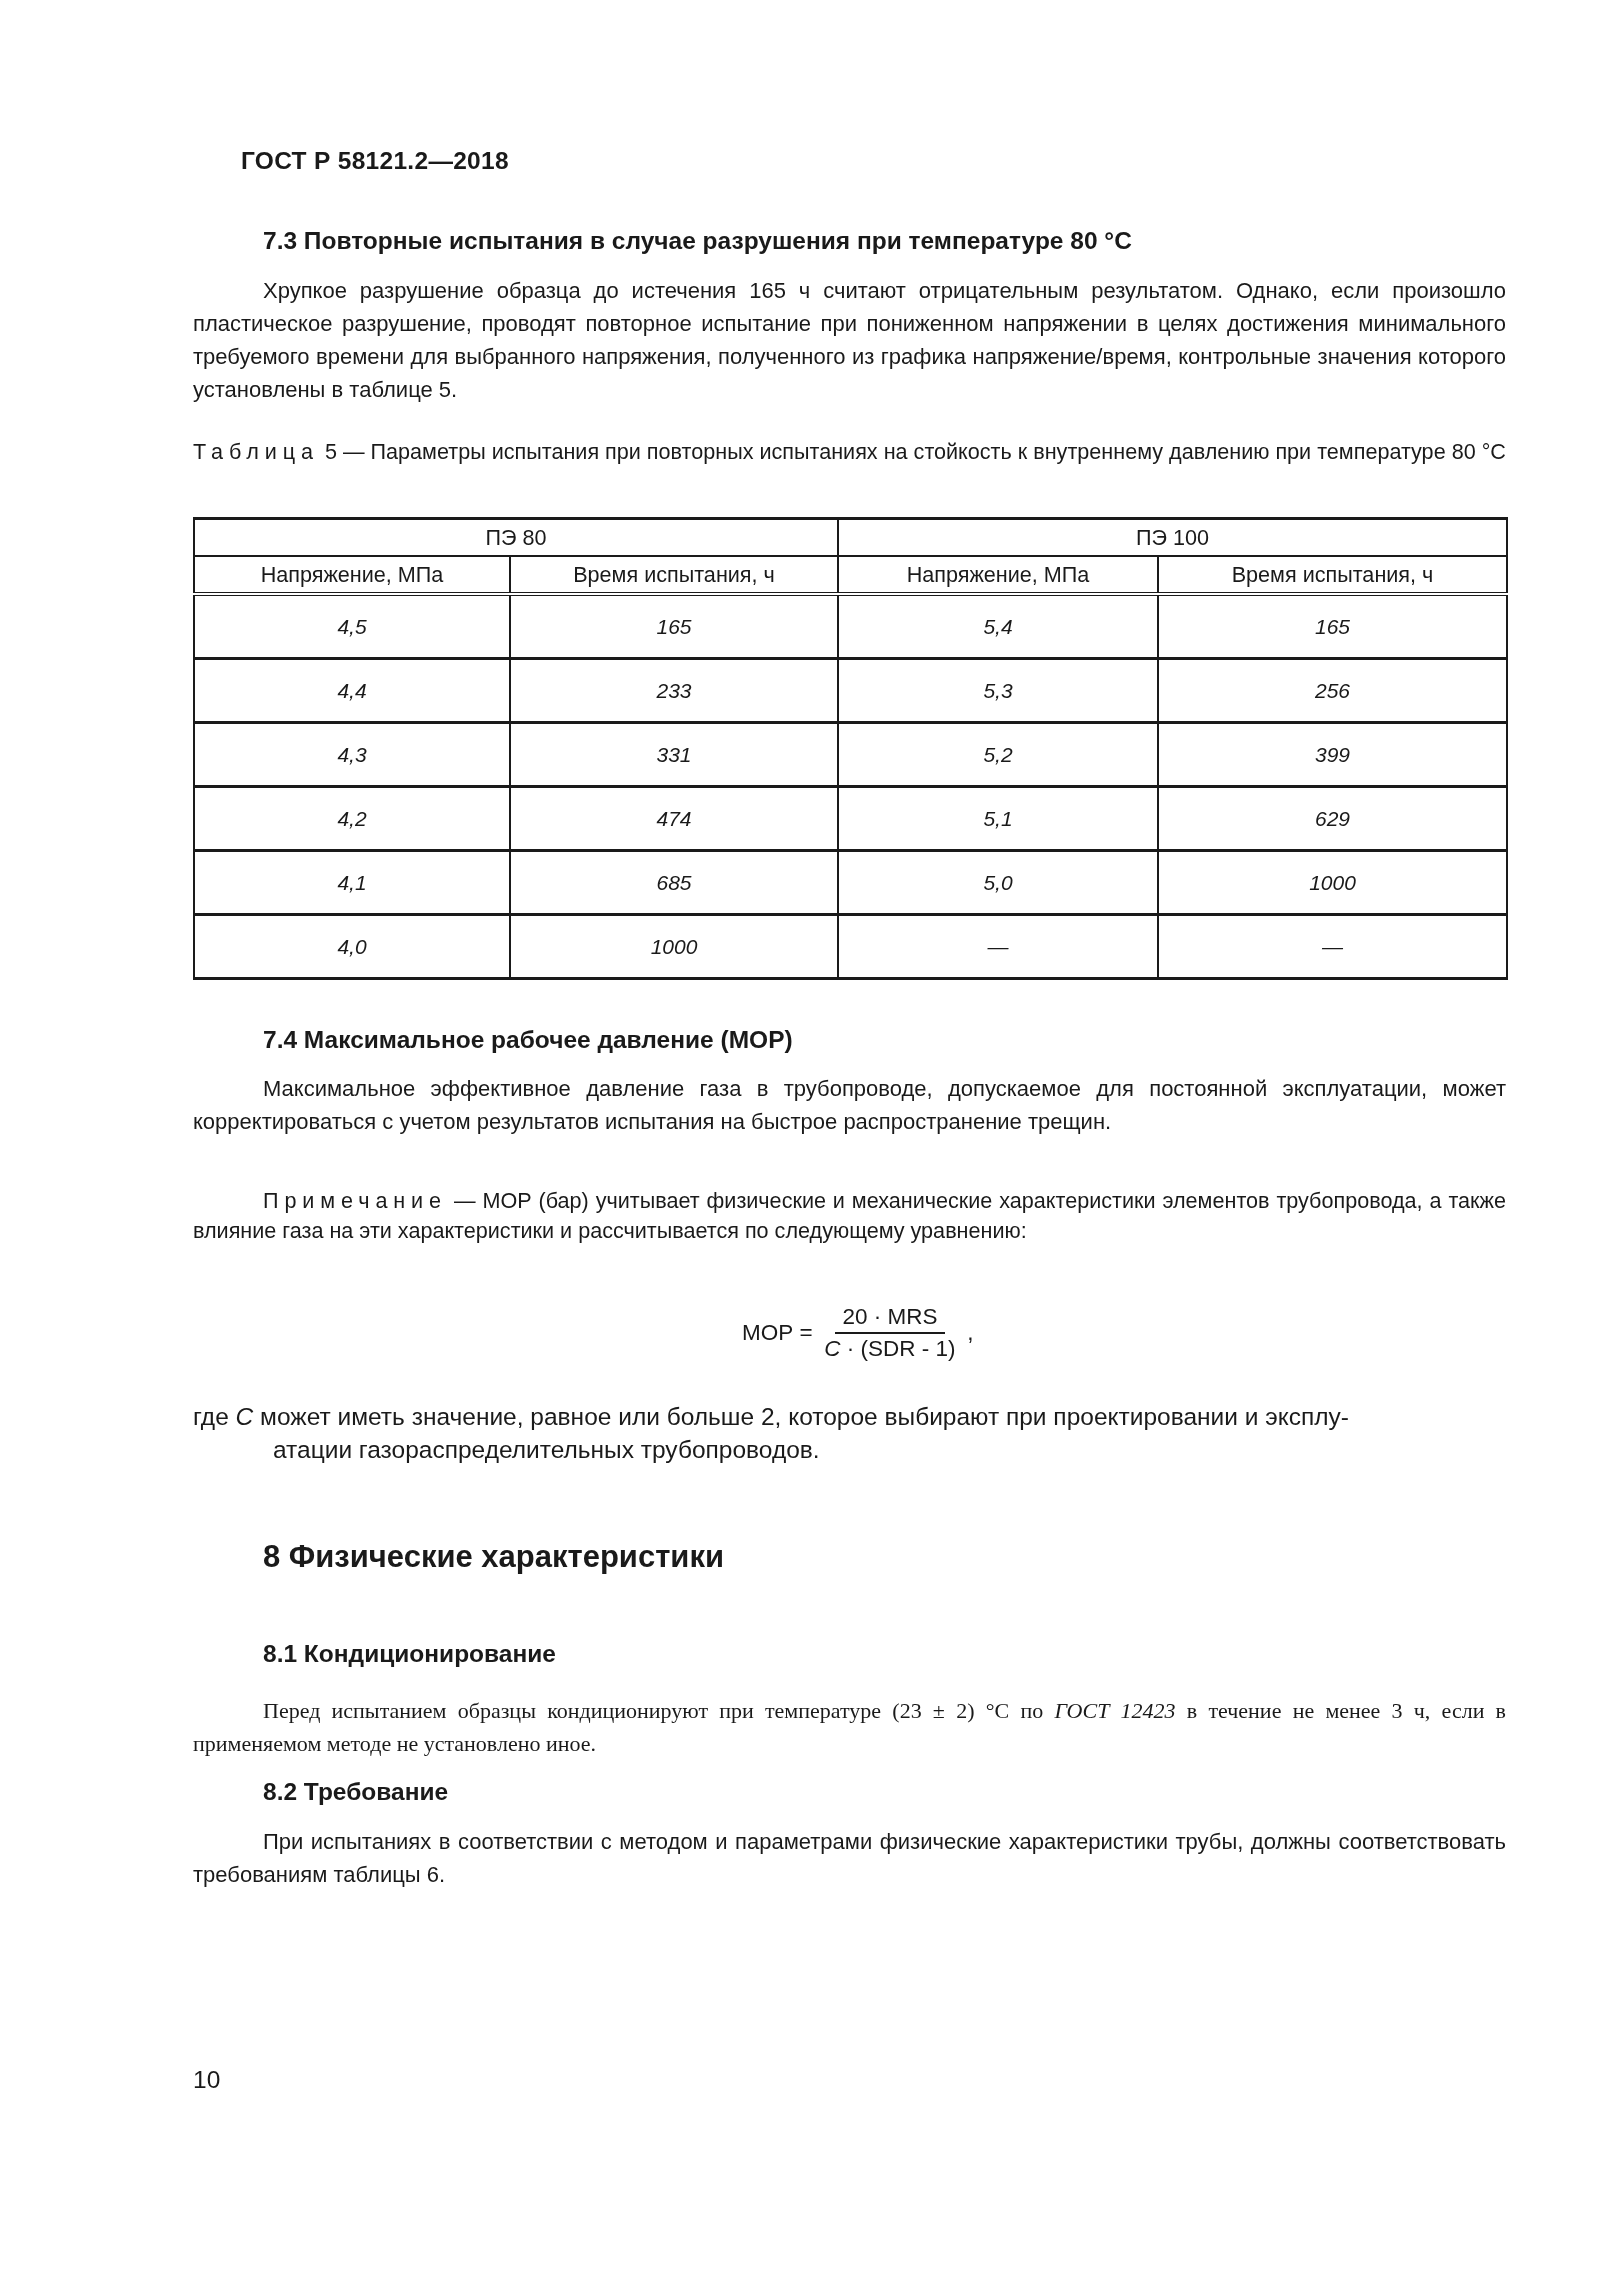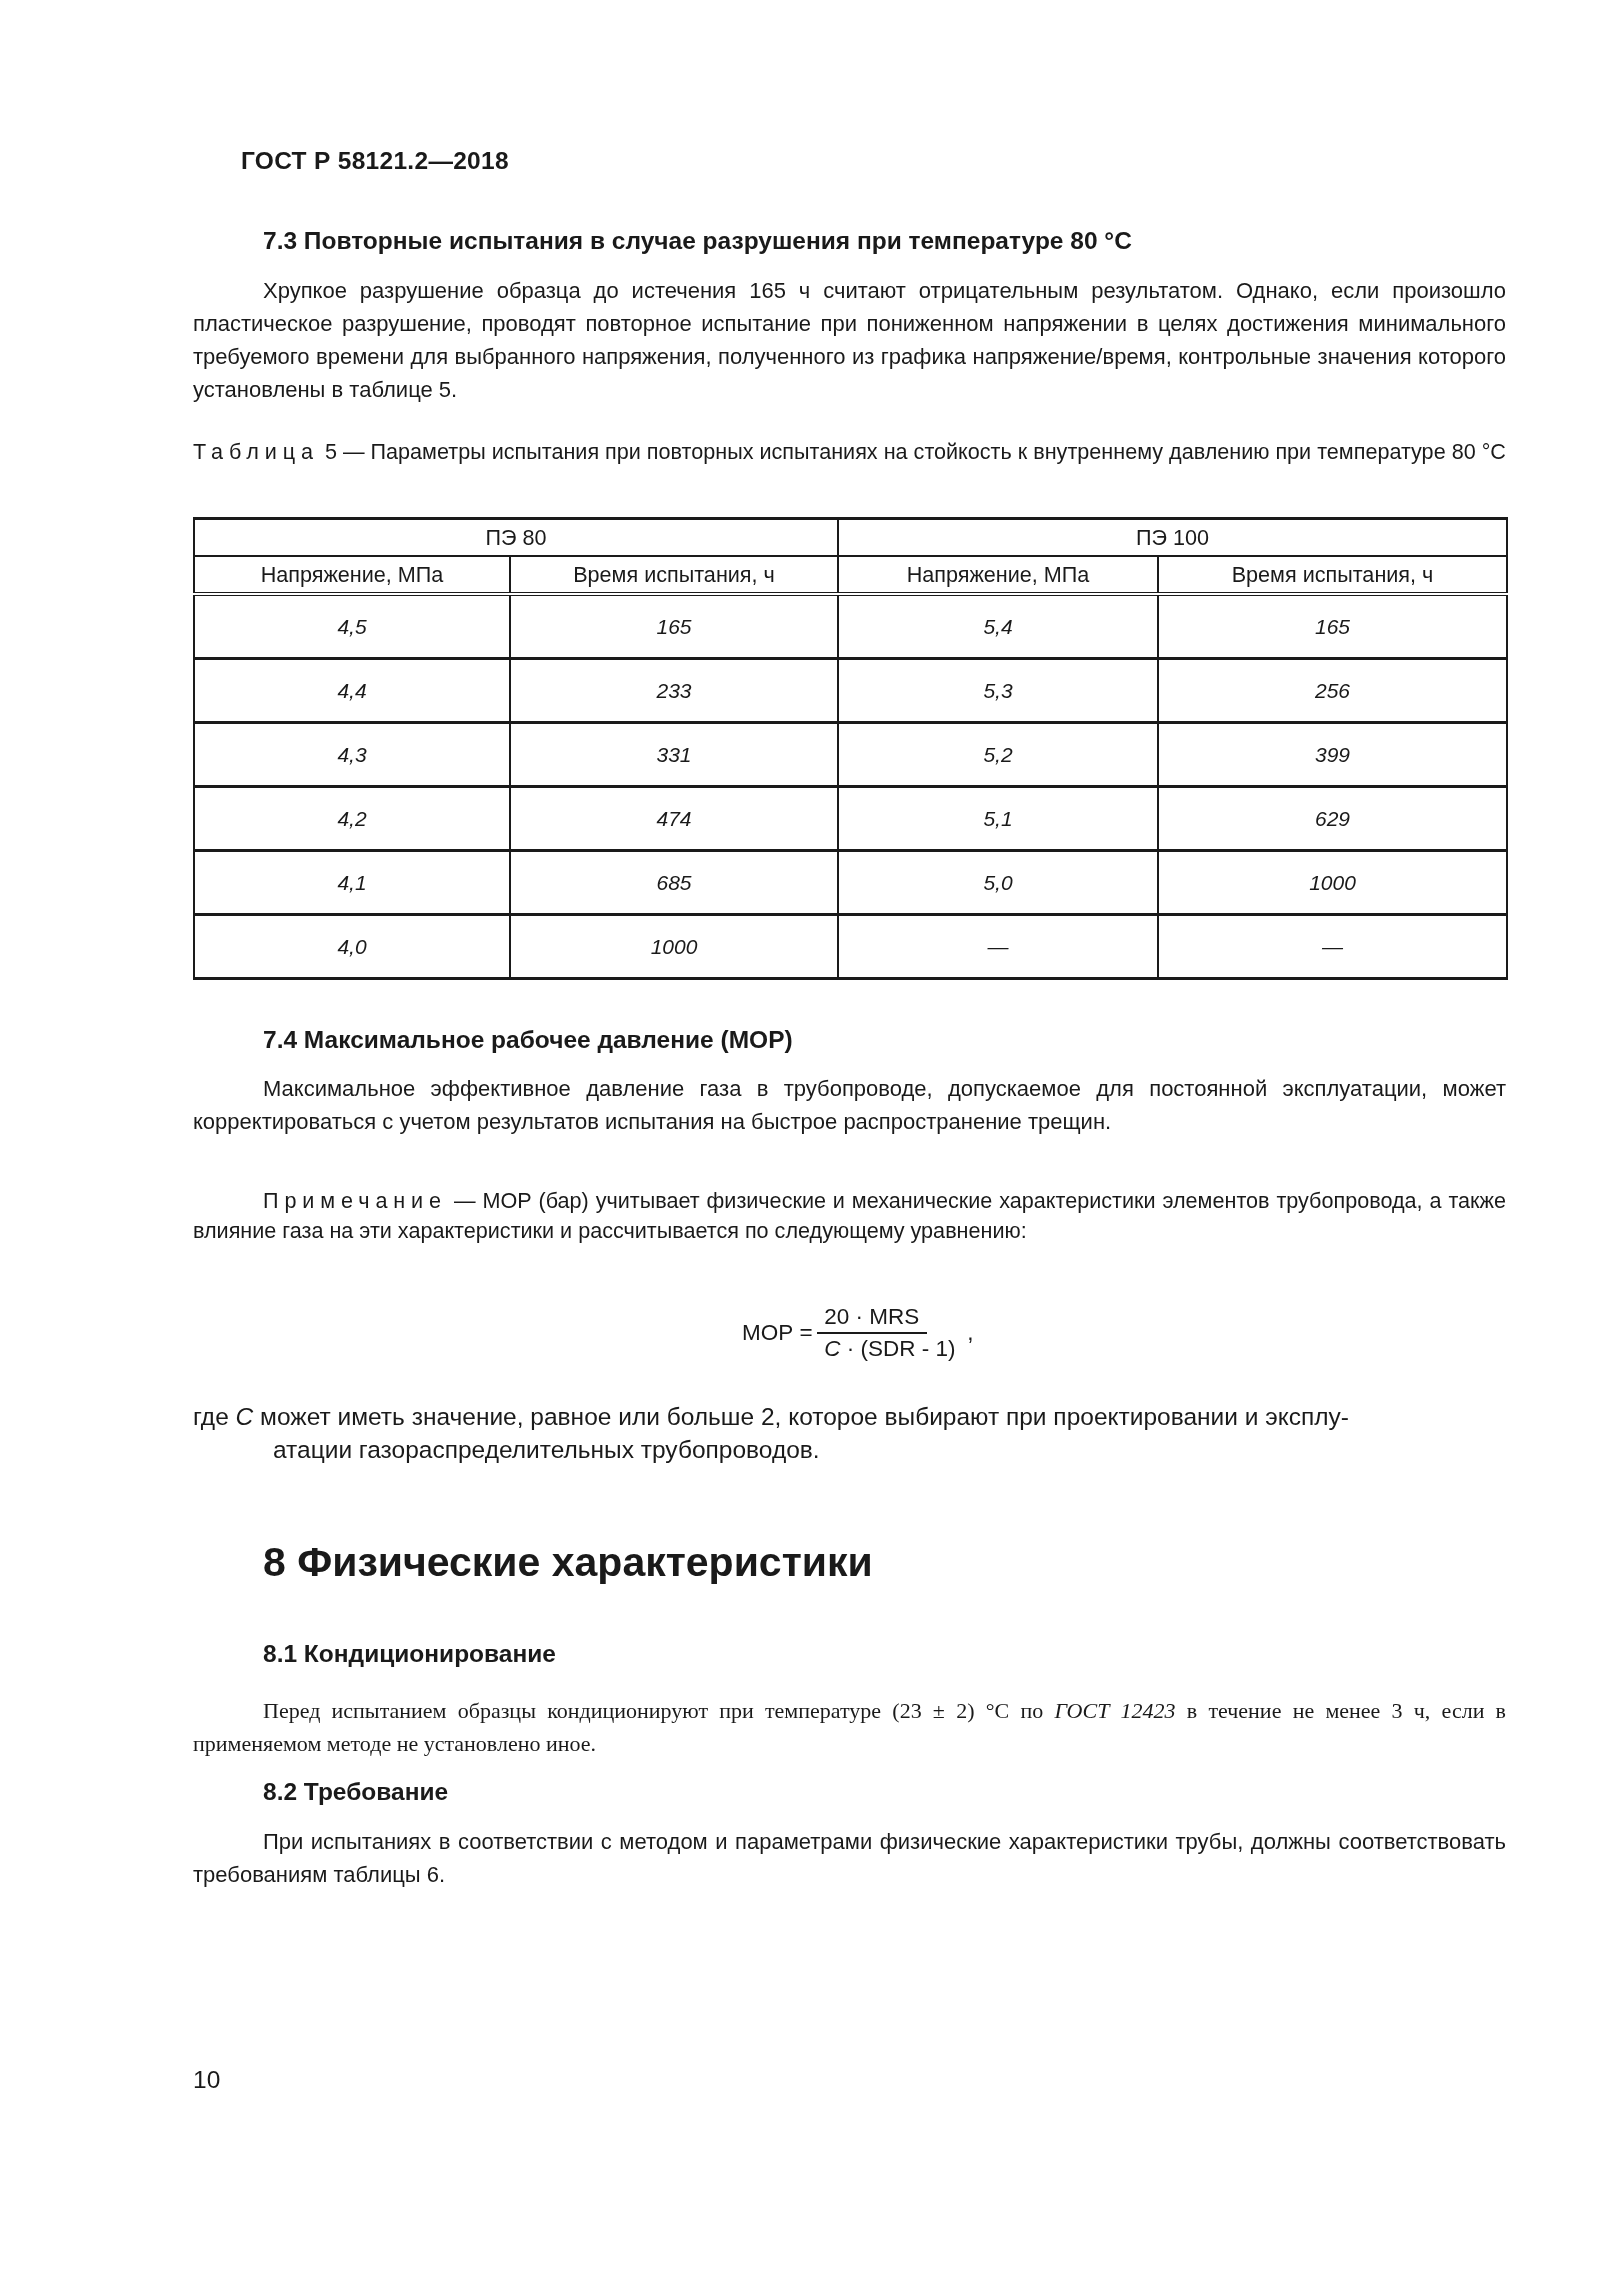--- a/index.html
+++ b/index.html
@@ -1,37 +1,37 @@
 <!DOCTYPE html>
 <html><head>
 <meta charset="utf-8">
 <style>
   html, body { margin:0; padding:0; background:#ffffff; }
   body { width:1620px; height:2293px; position:relative; overflow:hidden;
          font-family:"Liberation Sans", sans-serif; color:#1a1a1a; }
   .abs { position:absolute; }
   .hdr { left:193px; top:147px; font-size:24.5px; font-weight:bold; letter-spacing:0.3px;margin-left:48px; }
   .h2 { font-size:24.5px; font-weight:bold; }
-  .h1 { font-size:41px; font-weight:bold; }
+  .h1 { font-size:31px; font-weight:bold; }
   .p { left:193px; width:1313px; font-size:22px; line-height:33px; text-align:justify; }
   .p .ind { display:inline-block; width:70px; }
   .small { font-size:21.6px; line-height:30px; }
   .spaced { letter-spacing:5.9px; }
   table.t5 { position:absolute; left:193px; top:517px; width:1312px; border-collapse:collapse;
              font-size:21.6px; table-layout:fixed; }
   table.t5 td, table.t5 th { border:2px solid #1a1a1a; text-align:center; font-weight:normal; padding:0; }
   table.t5 tr.h1r td { height:35px; border-top:3.9px solid #1a1a1a; }
   table.t5 tr.h2r td { height:35px; border-bottom:4.9px double #1a1a1a; }
   table.t5 tr.dr td { height:61px; font-size:21px;font-style:italic; }
   table.t5 tr.dr.thick td { border-top:3.9px solid #1a1a1a; }
   table.t5 tr.last td { border-bottom:3.9px solid #1a1a1a; }
   table.t5 td.l { border-left:2.9px solid #1a1a1a;border-radius:10px; }
   table.t5 td.r { border-right:2.9px solid #1a1a1a; }
   .formula { position:absolute; left:742px; top:1304px; font-size:22.5px; display:flex; align-items:center; }
-  .frac { display:inline-flex; flex-direction:column; align-items:flex-start; margin:0 3.9px; }
+  .frac { display:inline-flex; flex-direction:column; align-items:center; margin:0 3.9px; }
   .frac .num { padding:0 7.8px 2px; border-bottom:2px solid #1a1a1a; }
   .frac .den { padding:2px 7.8px 0; }
   .where { left:193px; width:1313px; font-size:24.5px; line-height:33px; }
   .where .hang { padding-left:80px; display:block; }
   .pagenum { left:193px; top:2066px; font-size:24.5px; }
   i { font-style:italic; }
 </style>
 </head>
 <body>
 

